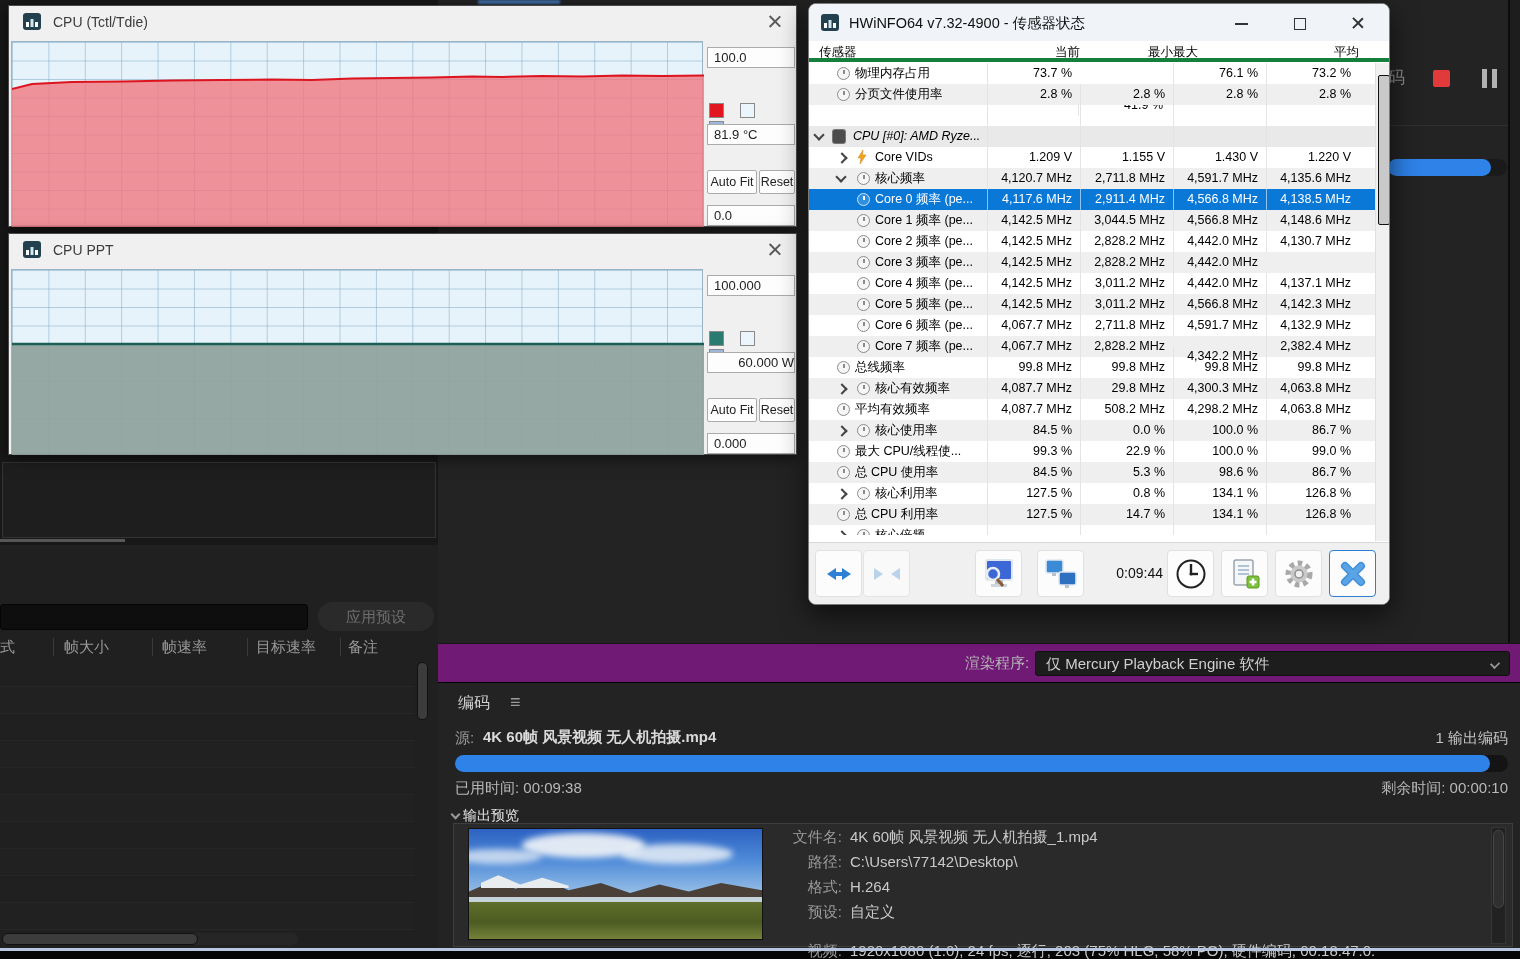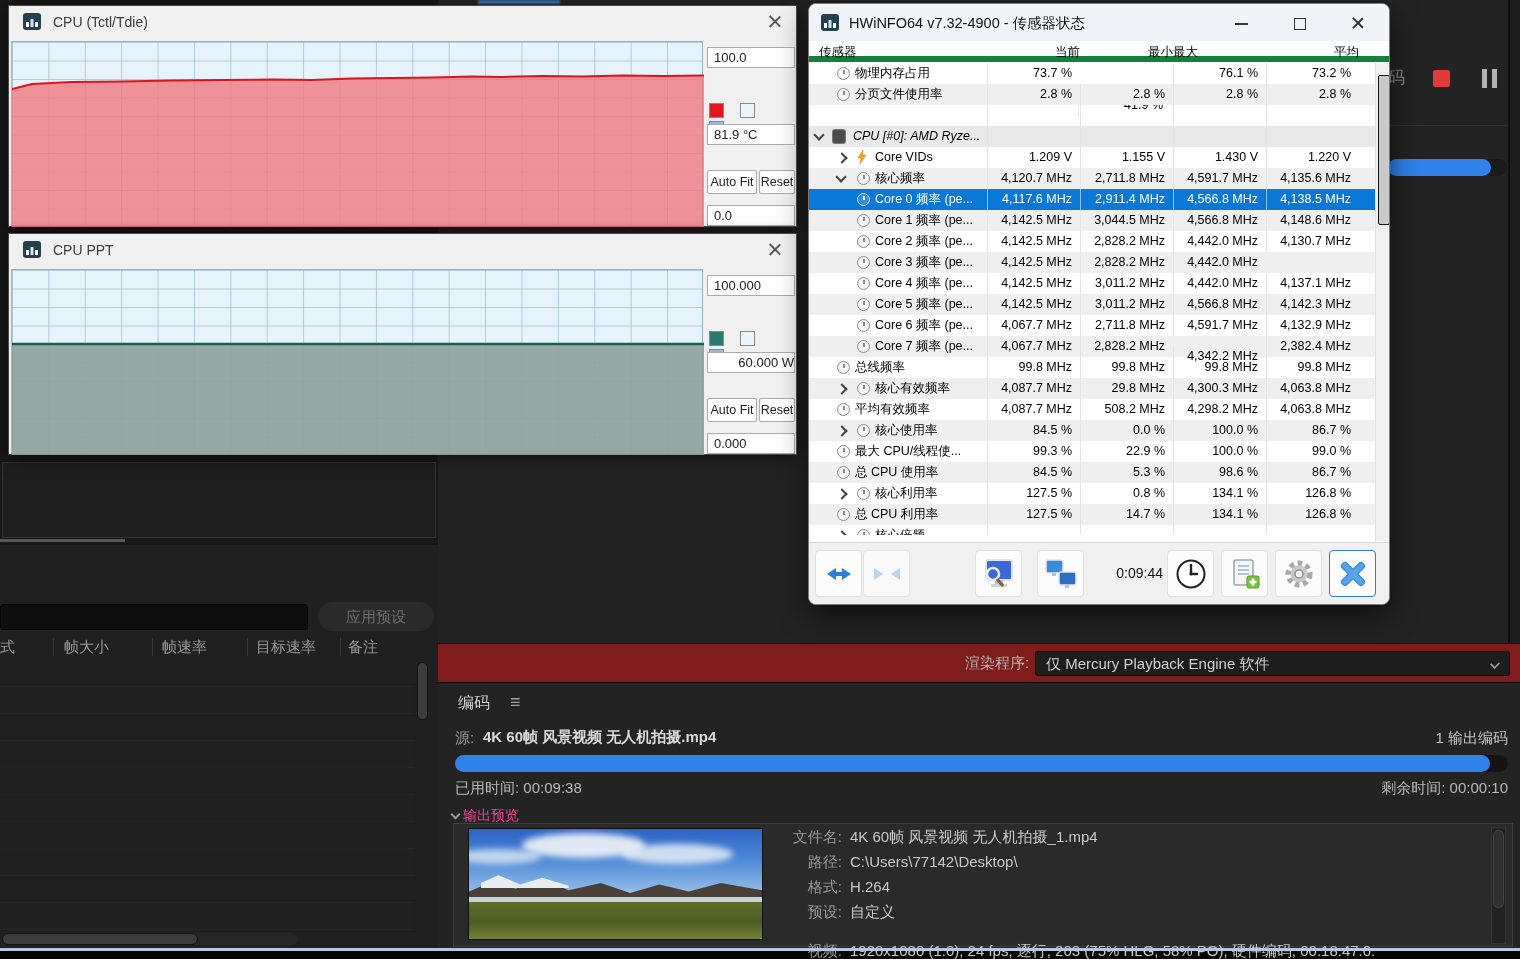--- a/index.html
+++ b/index.html
@@ -32,36 +32,36 @@
   .queue-frag { position:absolute; left:950px; top:66px; color:#8a8a8a; font-size:17px; }
   .stop-btn { position:absolute; left:995px; top:70px; width:17px; height:17px; background:#e03a3a; border-radius:2px; }
   .pause-btn { position:absolute; left:1044px; top:69px; width:16px; height:19px; }
   .pause-btn i { position:absolute; top:0; width:5px; height:19px; background:#b2b2b2; }
   .pause-btn i.b2 { left:10px; }
   .queue-vline { position:absolute; left:888px; top:103px; width:1px; height:16px; background:#3a3a3a; }
   .queue-hline { position:absolute; left:940px; top:125px; width:130px; height:1px; background:#303030; }
   .queue-progress { position:absolute; left:950px; top:159px; width:119px; height:17px; background:#1a1a1a; border-radius:9px; overflow:hidden; }
   .queue-progress .fill { position:absolute; left:-6px; top:0; width:109px; height:17px; background:#2e82e8; border-radius:0 9px 9px 0; }
 
-  .render-row { position:absolute; left:438px; top:643px; width:1082px; height:39px; background:#7f1d1d; border-top:1px solid #161616; }
+  .render-row { position:absolute; left:438px; top:643px; width:1082px; height:39px; background:#701a75; border-top:1px solid #161616; }
   .render-label { position:absolute; left:527px; top:10px; color:#b5b5b5; font-size:15px; }
   .render-dd { position:absolute; left:597px; top:7px; width:475px; height:25px; background:#1d1d1d; border:1px solid #0f0f0f; border-radius:3px; color:#cfcfcf; font-size:15px; line-height:24px; padding-left:10px; }
   .render-dd .chev { position:absolute; right:10px; top:8px; width:8px; height:8px; border-left:2px solid #9a9a9a; border-bottom:2px solid #9a9a9a; transform:rotate(-45deg) scale(1,.8); }
 
   .encode-panel { position:absolute; left:438px; top:682px; width:1082px; height:266px; background:#232323; border-top:1px solid #000; }
   .encode-title { position:absolute; left:20px; top:10px; color:#d2d2d2; font-size:16px; }
   .encode-menu { position:absolute; left:72px; top:9px; color:#9a9a9a; font-size:18px; }
   .src-label { position:absolute; left:17px; top:46px; color:#9a9a9a; font-size:15px; }
   .src-name { position:absolute; left:45px; top:45px; color:#dadada; font-size:15px; font-weight:bold; }
   .out-count { position:absolute; right:12px; top:46px; color:#c3c3c3; font-size:15px; }
   .enc-progress { position:absolute; left:17px; top:72px; width:1053px; height:17px; background:#141414; border-radius:9px; }
   .enc-progress .fill { position:absolute; left:0; top:0; width:98.3%; height:17px; background:#2e82e8; border-radius:9px; }
   .time-elapsed { position:absolute; left:17px; top:96px; color:#b8b8b8; font-size:15px; }
   .time-remaining { position:absolute; right:12px; top:96px; color:#b8b8b8; font-size:15px; }
-  .preview-hdr { position:absolute; left:14px; top:124px; color:#ec4899; font-size:14px; }
+  .preview-hdr { position:absolute; left:14px; top:124px; color:#e5e5e5; font-size:14px; }
   .preview-hdr .chev { display:inline-block; width:7px; height:7px; border-left:2px solid #9a9a9a; border-bottom:2px solid #9a9a9a; transform:rotate(-45deg); margin-right:4px; vertical-align:2px; }
   .preview-box { position:absolute; left:15px; top:140px; width:1060px; height:124px; background:#2a2a2a; border:1px solid #3e3e3e; }
   .thumb { position:absolute; left:14px; top:4px; width:295px; height:112px; overflow:hidden; background:#3a6fc0; border:1px solid #111; }
   .thumb .sky { position:absolute; left:0; top:0; width:100%; height:62%; background:linear-gradient(180deg,#2d62c2 0%,#4d8ad8 45%,#9ec4e8 100%); }
   .thumb .cloud { position:absolute; background:#f2f5f8; border-radius:50%; filter:blur(3px); opacity:.9; }
   .thumb .mtn { position:absolute; left:0; top:40%; width:100%; height:26%; background:#4a4038; clip-path:polygon(0 65%,8% 30%,16% 55%,25% 20%,34% 60%,45% 35%,55% 70%,65% 40%,75% 65%,86% 35%,100% 60%,100% 100%,0 100%); }
   .thumb .snow { position:absolute; left:4%; top:42%; width:30%; height:12%; background:#e8ecef; clip-path:polygon(0 60%,20% 0,45% 70%,70% 20%,100% 80%,100% 100%,0 100%); }
   .thumb .water { position:absolute; left:0; top:62%; width:100%; height:6%; background:#c7d3da; }
   .thumb .grass { position:absolute; left:0; top:66%; width:100%; height:34%; background:linear-gradient(180deg,#5f6e2a 0%,#4c5c22 55%,#6d7а33 100%); background:linear-gradient(180deg,#5f6e2a 0%,#4c5c22 55%,#76823a 100%); }
   .meta { position:absolute; left:318px; top:4px; width:700px; font-size:15px; }
@@ -95,21 +95,21 @@
   
   .hw { position:absolute; left:808px; top:3px; width:582px; height:602px; background:#f0f0f0; border-radius:8px; border:1px solid #7a7a7a; box-shadow:0 10px 28px rgba(0,0,0,.6); overflow:hidden; }
   .hw-title { position:relative; height:37px; background:#f0f3f8; }
   .hw-title .t { position:absolute; left:40px; top:10px; font-size:14.5px; color:#111; }
   .hw-cap { position:absolute; top:11px; width:16px; height:16px; }
   .hw-cap.min::before { content:""; position:absolute; left:1px; top:8px; width:13px; height:1.5px; background:#333; }
   .hw-cap.max::before { content:""; position:absolute; left:2px; top:3px; width:10px; height:10px; border:1.4px solid #333; }
   .hw-cap.cls::before,.hw-cap.cls::after { content:""; position:absolute; left:7px; top:1px; width:1.5px; height:14px; background:#333; }
   .hw-cap.cls::before { transform:rotate(45deg);} .hw-cap.cls::after { transform:rotate(-45deg);}
   .hw-table { position:absolute; left:0; top:37px; width:582px; height:501px; background:#fff; }
-  .hw-hdr { position:relative; height:21px; font-size:12.5px; color:#000; border-bottom:6px solid #15803d; }
+  .hw-hdr { position:relative; height:21px; font-size:12.5px; color:#000; border-bottom:4px solid #15803d; }
   .hw-hdr span { position:absolute; top:3px; }
   .hw-rows { position:absolute; left:0; top:22px; width:566px; height:478px; overflow:hidden; }
   .s-row { position:relative; width:566px; height:21px; font-size:12.5px; color:#000; }
   .s-row.alt { background:#efefef; }
   .s-row.hdr { background:#e9e9e9; }
   .s-row.sel { background:#0a78d7; color:#fff; }
   .s-cell { position:absolute; top:0; height:21px; line-height:21px; text-align:right; padding-right:8px; border-left:1px solid #e4e4e4; }
   .s-row.sel .s-cell { border-left:1px solid rgba(255,255,255,.55); }
   .s-label { position:absolute; top:0; height:21px; line-height:21px; white-space:nowrap; overflow:hidden; }
   .s-row.hdr .s-label { font-style:italic; }

